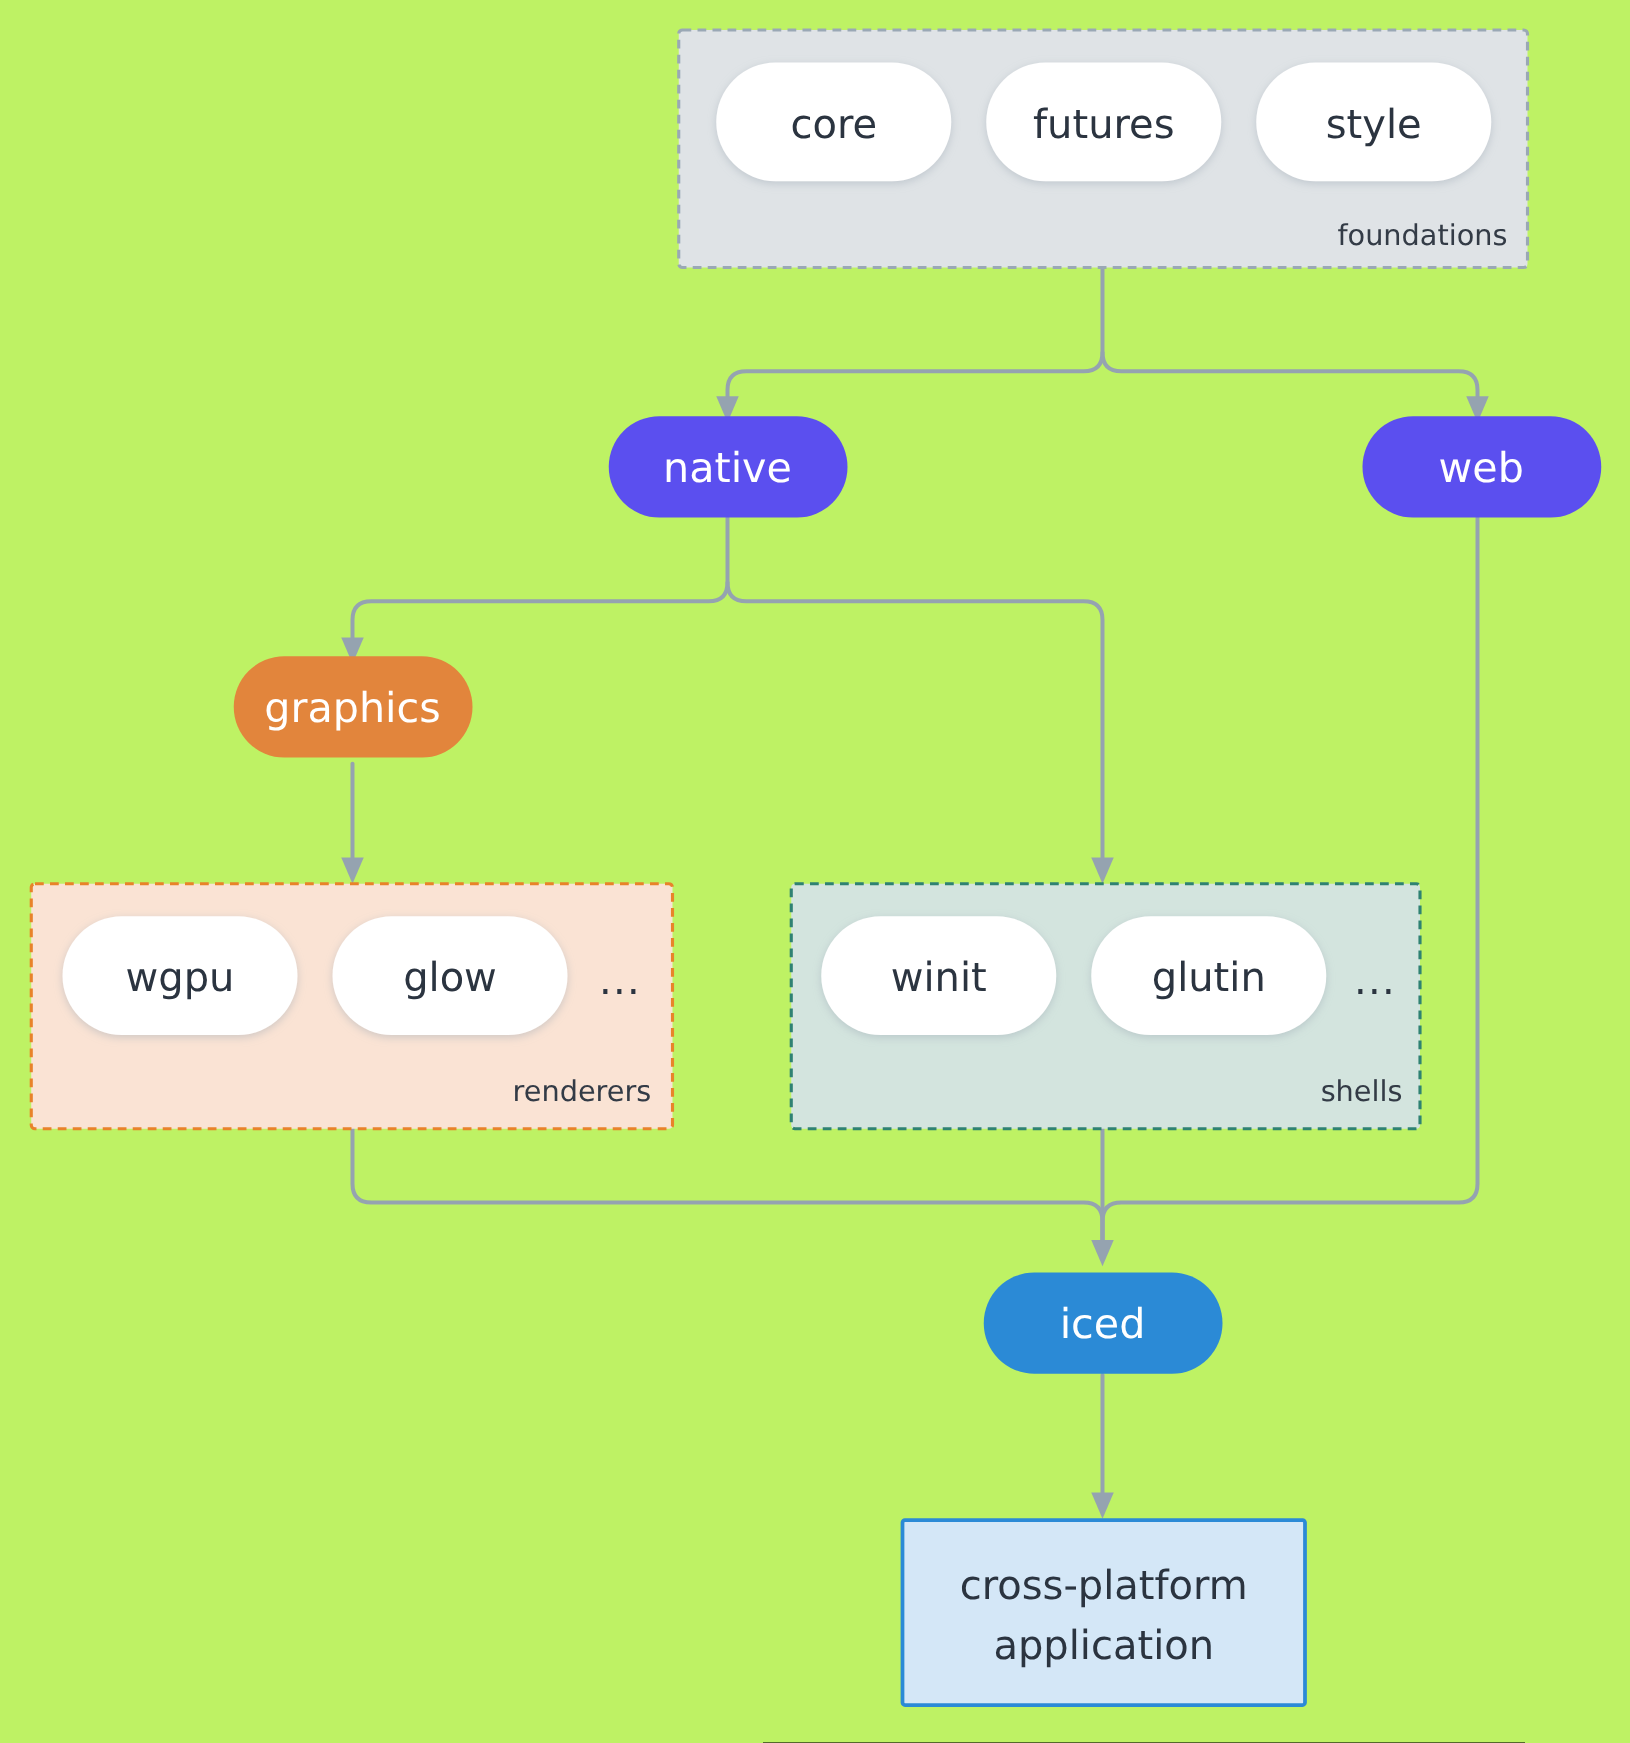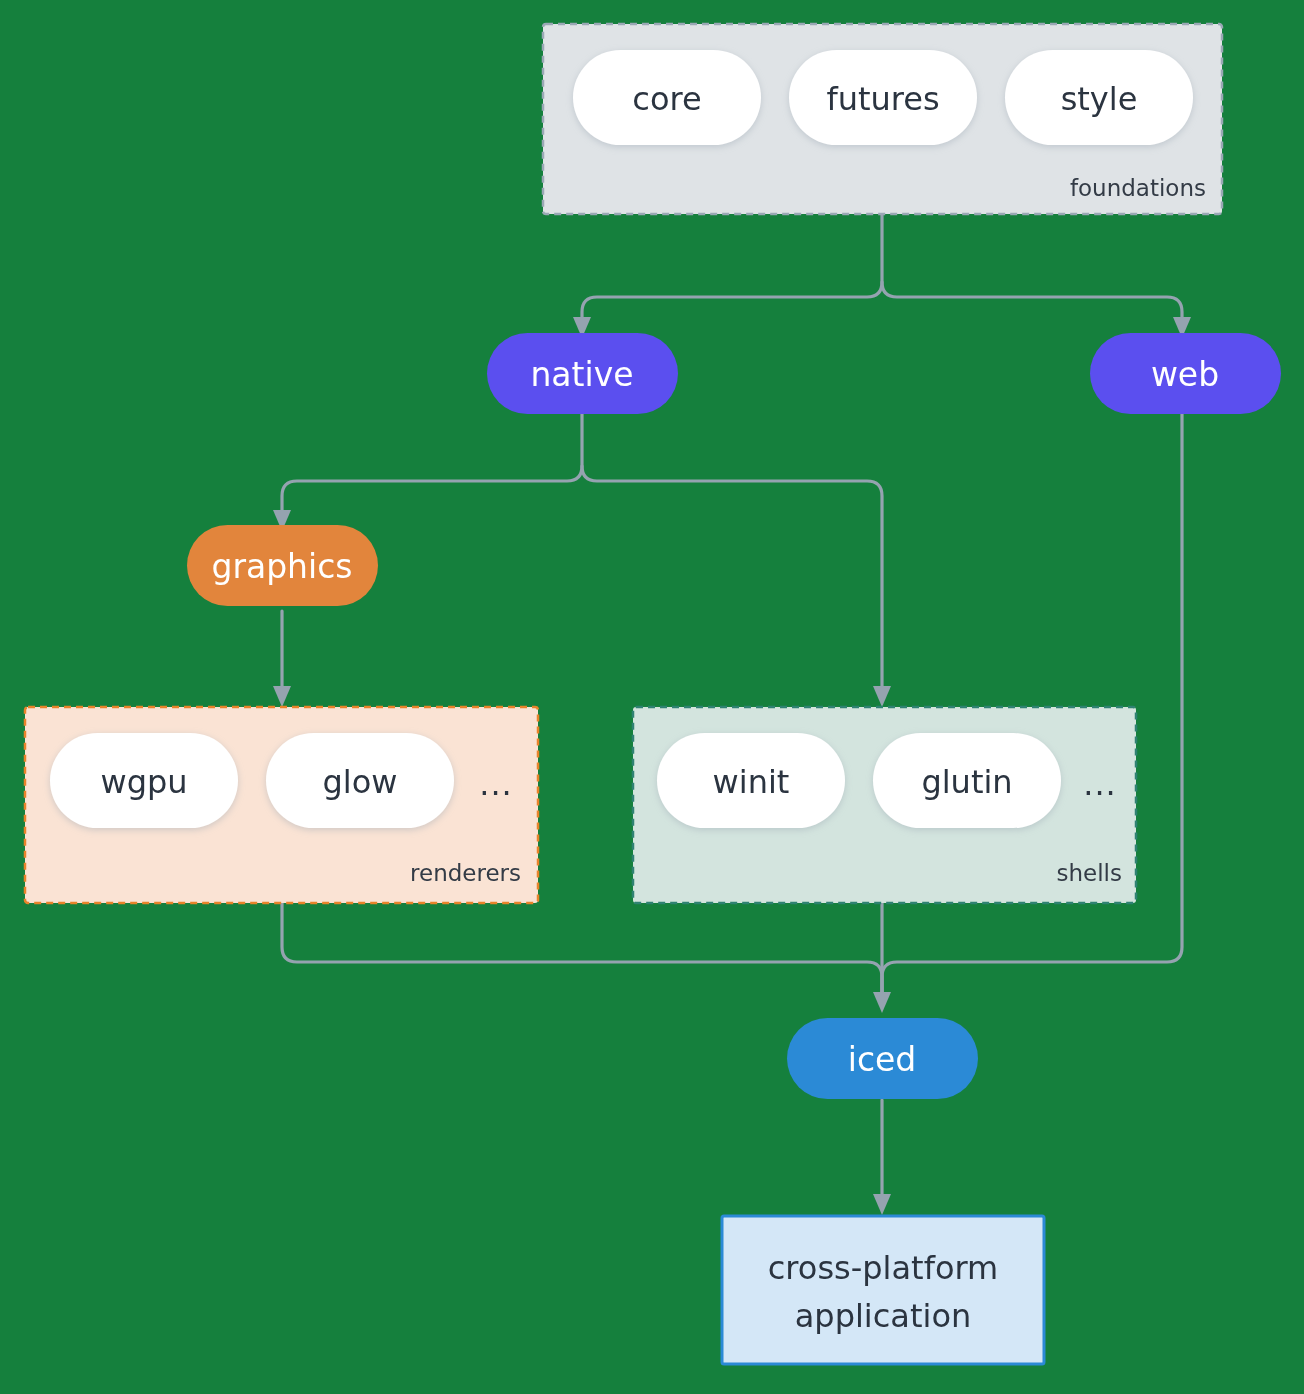--- a/index.html
+++ b/index.html
@@ -10,21 +10,21 @@
   body {
     width: 1304px;
     height: 1394px;
     overflow: hidden;
     font-family: "DejaVu Sans", "Liberation Sans", sans-serif;
   }
   #diagram-root {
     position: relative;
     width: 1304px;
     height: 1394px;
-    background: #15803d;
+    background: #bef264;
   }
   svg#diagram-canvas {
     position: absolute;
     top: 0;
     left: 0;
     width: 1304px;
     height: 1394px;
     display: block;
   }
   .cluster-label {

